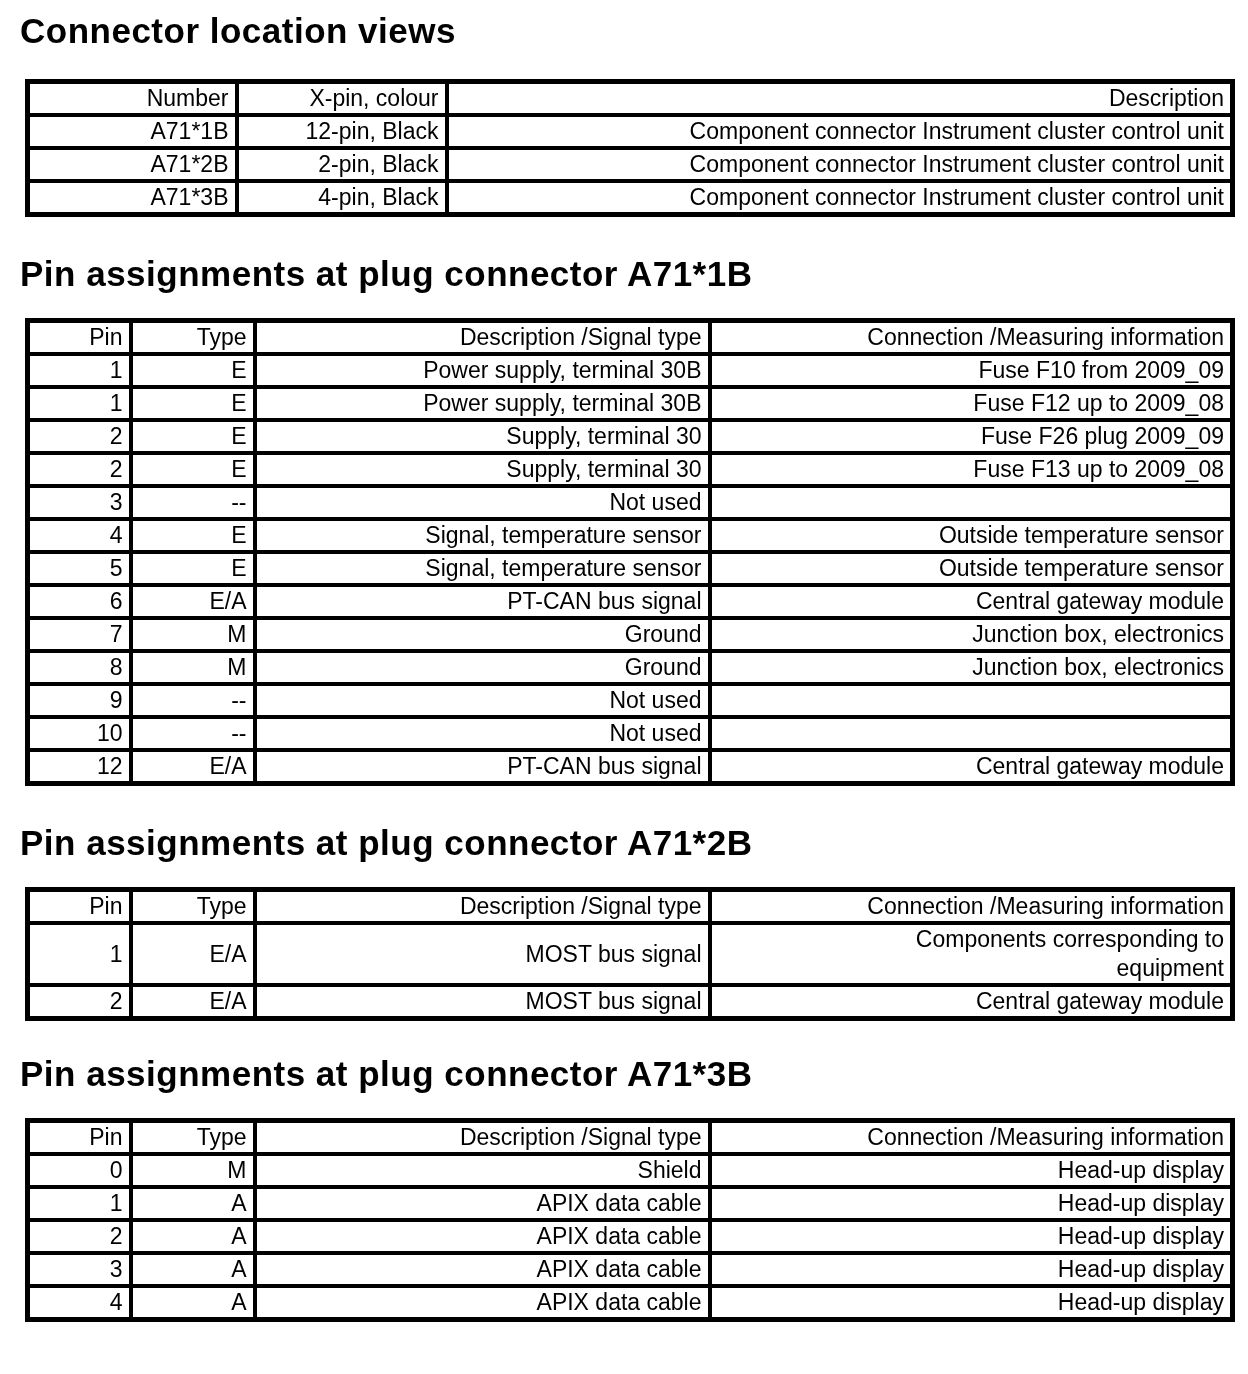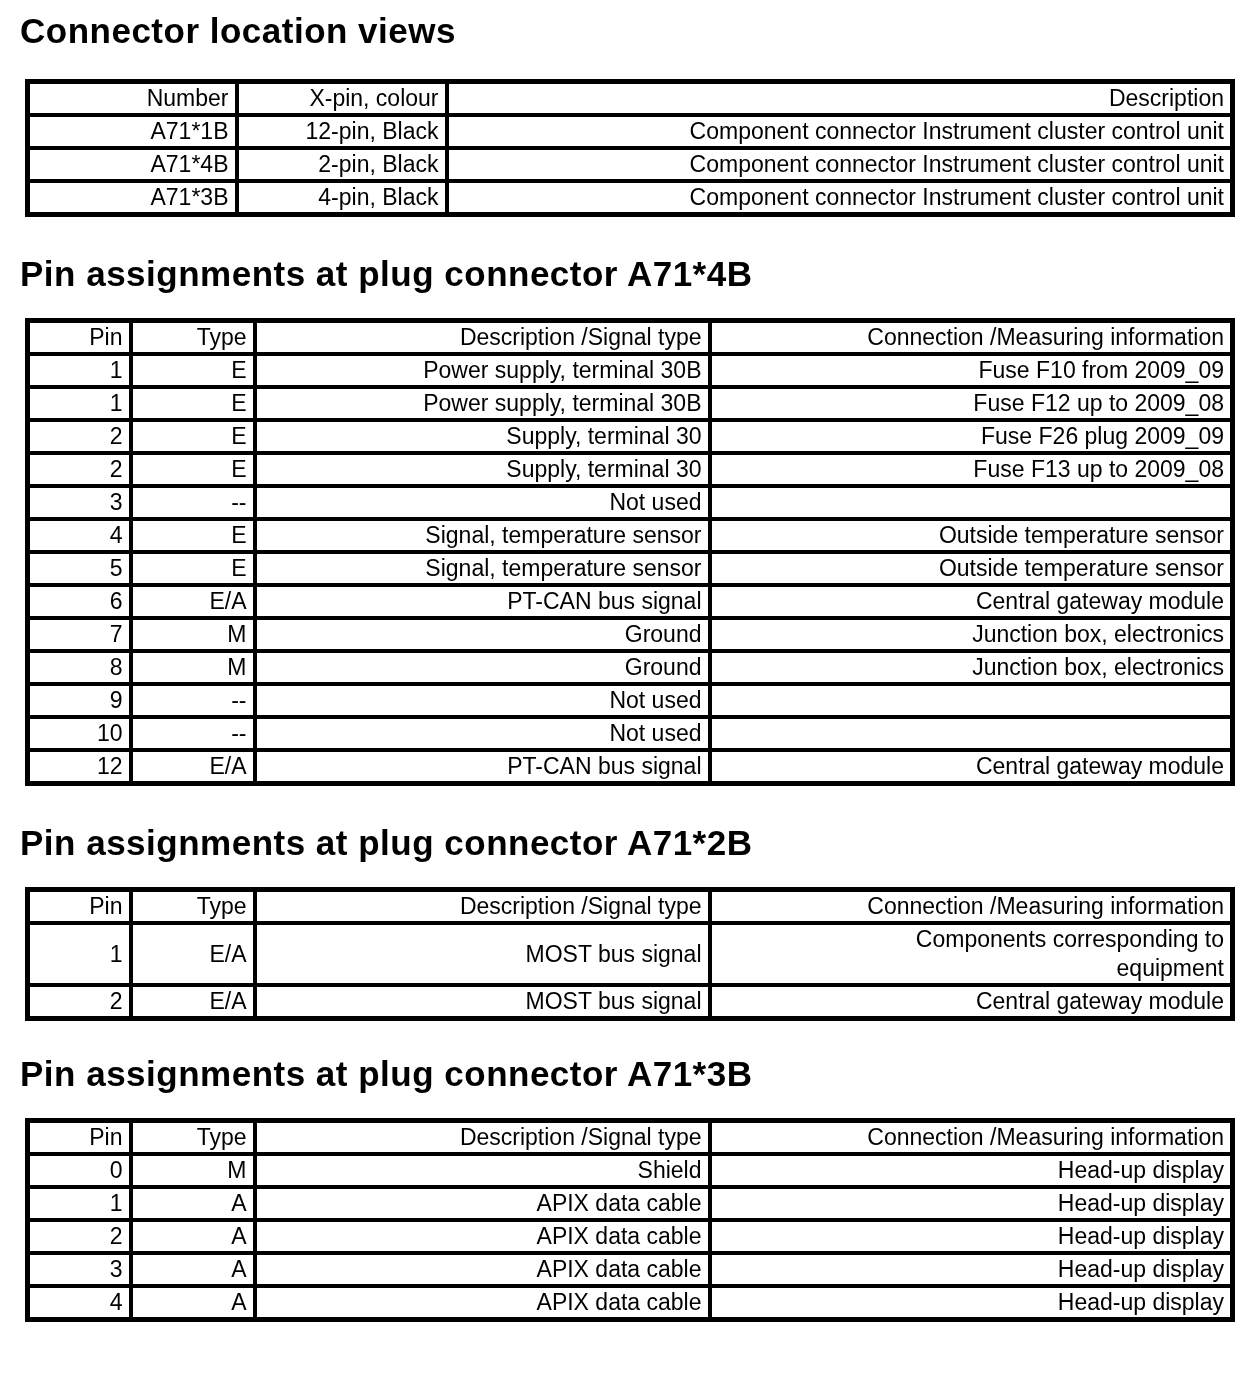--- a/index.html
+++ b/index.html
@@ -62,33 +62,33 @@
         <td>Number</td>
         <td>X-pin, colour</td>
         <td>Description</td>
       </tr>
       <tr>
         <td>A71*1B</td>
         <td>12-pin, Black</td>
         <td>Component connector Instrument cluster control unit</td>
       </tr>
       <tr>
-        <td>A71*4B</td>
+        <td>A71*2B</td>
         <td>2-pin, Black</td>
         <td>Component connector Instrument cluster control unit</td>
       </tr>
       <tr>
         <td>A71*3B</td>
         <td>4-pin, Black</td>
         <td>Component connector Instrument cluster control unit</td>
       </tr>
     </tbody>
 </table>
 
-<h2 class="sh1">Pin assignments at plug connector A71*4B</h2>
+<h2 class="sh1">Pin assignments at plug connector A71*1B</h2>
 
 <table class="t pins">
   <colgroup>
     <col style="width:103px">
     <col style="width:124px">
     <col style="width:455px">
     <col style="width:523px">
   </colgroup>
   <tbody>
       <tr>

